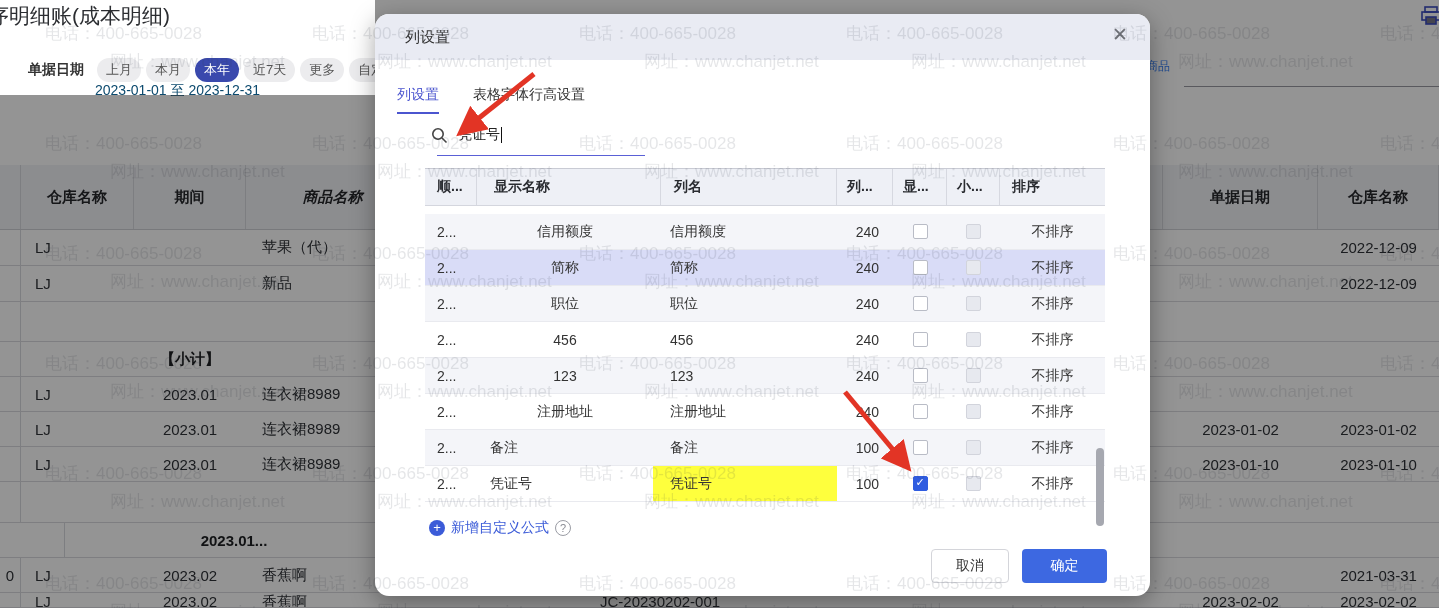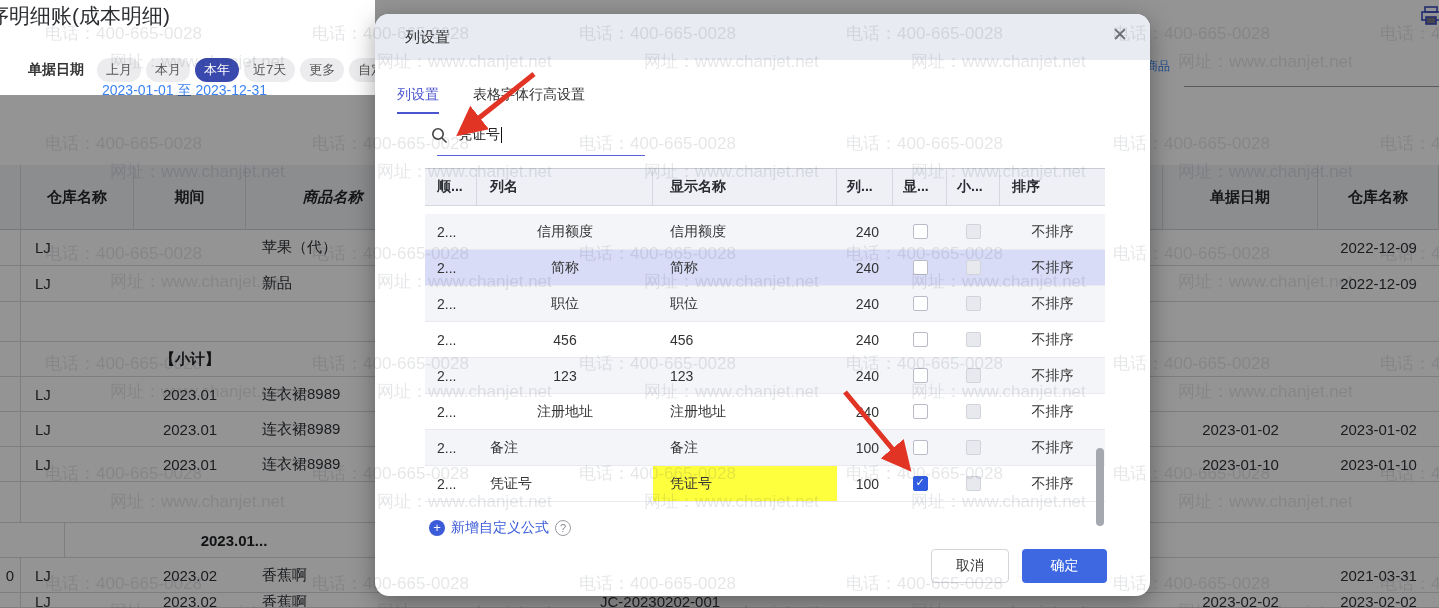--- a/index.html
+++ b/index.html
@@ -7,21 +7,21 @@
   body { font-family:"Liberation Sans","DejaVu Sans",sans-serif; background:#fff; }
   #screen { position:absolute; top:0; left:0; width:1439px; height:608px; overflow:hidden; background:#fff; }
 
   
   .page-title-wrap { position:absolute; top:2px; left:0; width:370px; height:32px; overflow:hidden; }
   .page-title { position:relative; left:-12px; font-size:21px; color:#2b2d31; white-space:nowrap; }
   .filter-row { position:absolute; top:58px; left:28px; display:flex; align-items:center; gap:5px; }
   .filter-label { font-size:14px; color:#333; font-weight:bold; margin-right:8px; }
   .pill { font-size:13px; color:#555; background:#ececee; border-radius:12px; padding:3px 9px; cursor:pointer; white-space:nowrap; }
   .pill.active { background:#3a49ad; color:#fff; }
-  .date-range { position:absolute; top:82px; left:102px; font-size:14px; color:#3b82f6; }
+  .date-range { position:absolute; top:82px; left:95px; font-size:14px; color:#0c4a6e; }
 
   
   .product-label { position:absolute; top:58px; left:1146px; font-size:12px; color:#3b82f6; }
   .product-underline { position:absolute; top:86px; left:1184px; width:255px; height:1px; background:#9a9aa2; }
   .printer-icon { position:absolute; top:6px; left:1420px; width:22px; height:20px; }
 
   
   .bg-table { position:absolute; top:165px; left:0; width:1439px; }
   .bg-header { display:flex; height:65px; background:#f2f3f7; border-bottom:1px solid #cfd1d6; }
   .bg-header .bg-cell { display:flex; align-items:center; justify-content:center; font-size:15px; font-weight:bold; color:#26282c; border-right:1px solid #d8dade; }
@@ -333,22 +333,22 @@
         <line x1="11" y1="11" x2="15.5" y2="15.5" stroke="#444" stroke-width="1.6"></line>
       </svg>
       <span class="search-text">凭证号</span>
         <span class="caret"></span>
     </div>
     <div class="search-underline"></div>
 
     <div class="m-table">
       <div class="m-head">
         <div class="m-cell mc-seq">顺...</div>
+        <div class="m-cell mc-disp">显示名称</div>
         <div class="m-cell mc-name left">列名</div>
-        <div class="m-cell mc-disp">显示名称</div>
         <div class="m-cell mc-width" style="justify-content:flex-start;padding-left:10px;">列...</div>
         <div class="m-cell mc-show" style="justify-content:flex-start;padding-left:10px;">显...</div>
         <div class="m-cell mc-sum" style="justify-content:flex-start;padding-left:10px;">小...</div>
         <div class="m-cell mc-sort" style="justify-content:flex-start;padding-left:12px;">排序</div>
       </div>
       <div class="m-spacer"></div>
       <div id="modal-rows">
           <div class="m-row stripe">
             <div class="m-cell mc-seq">2...</div>
             <div class="m-cell mc-name centered">信用额度</div>

